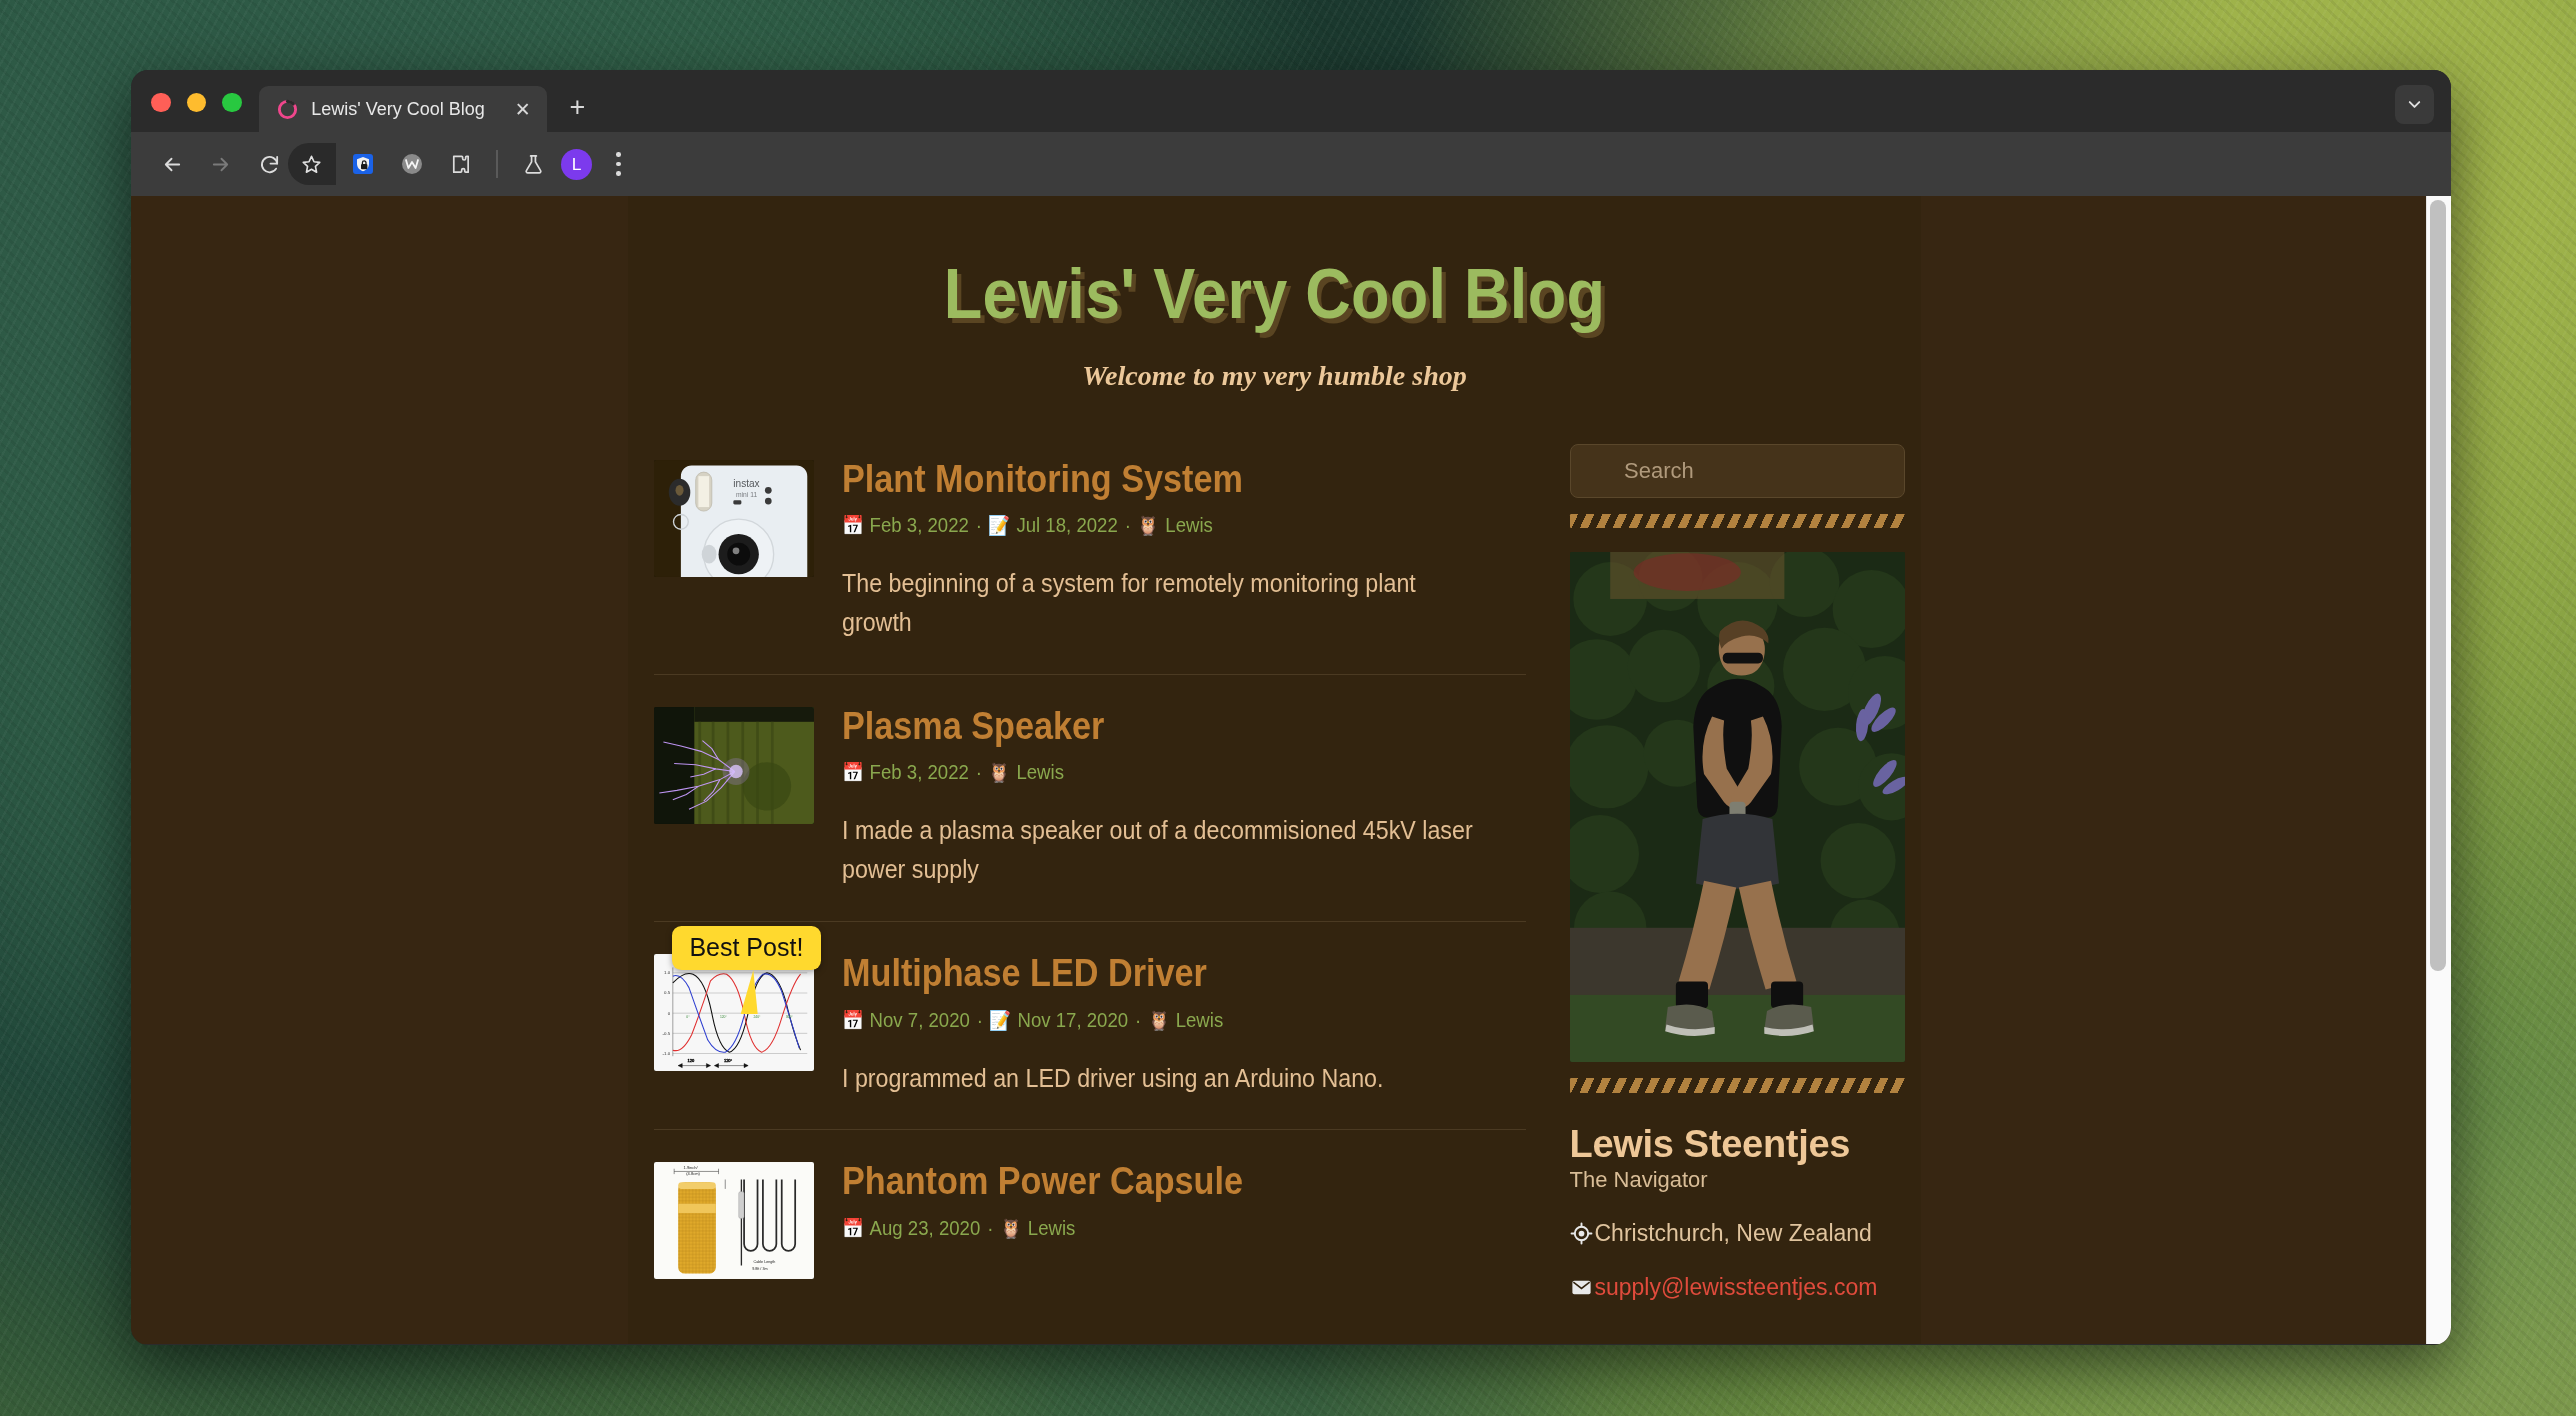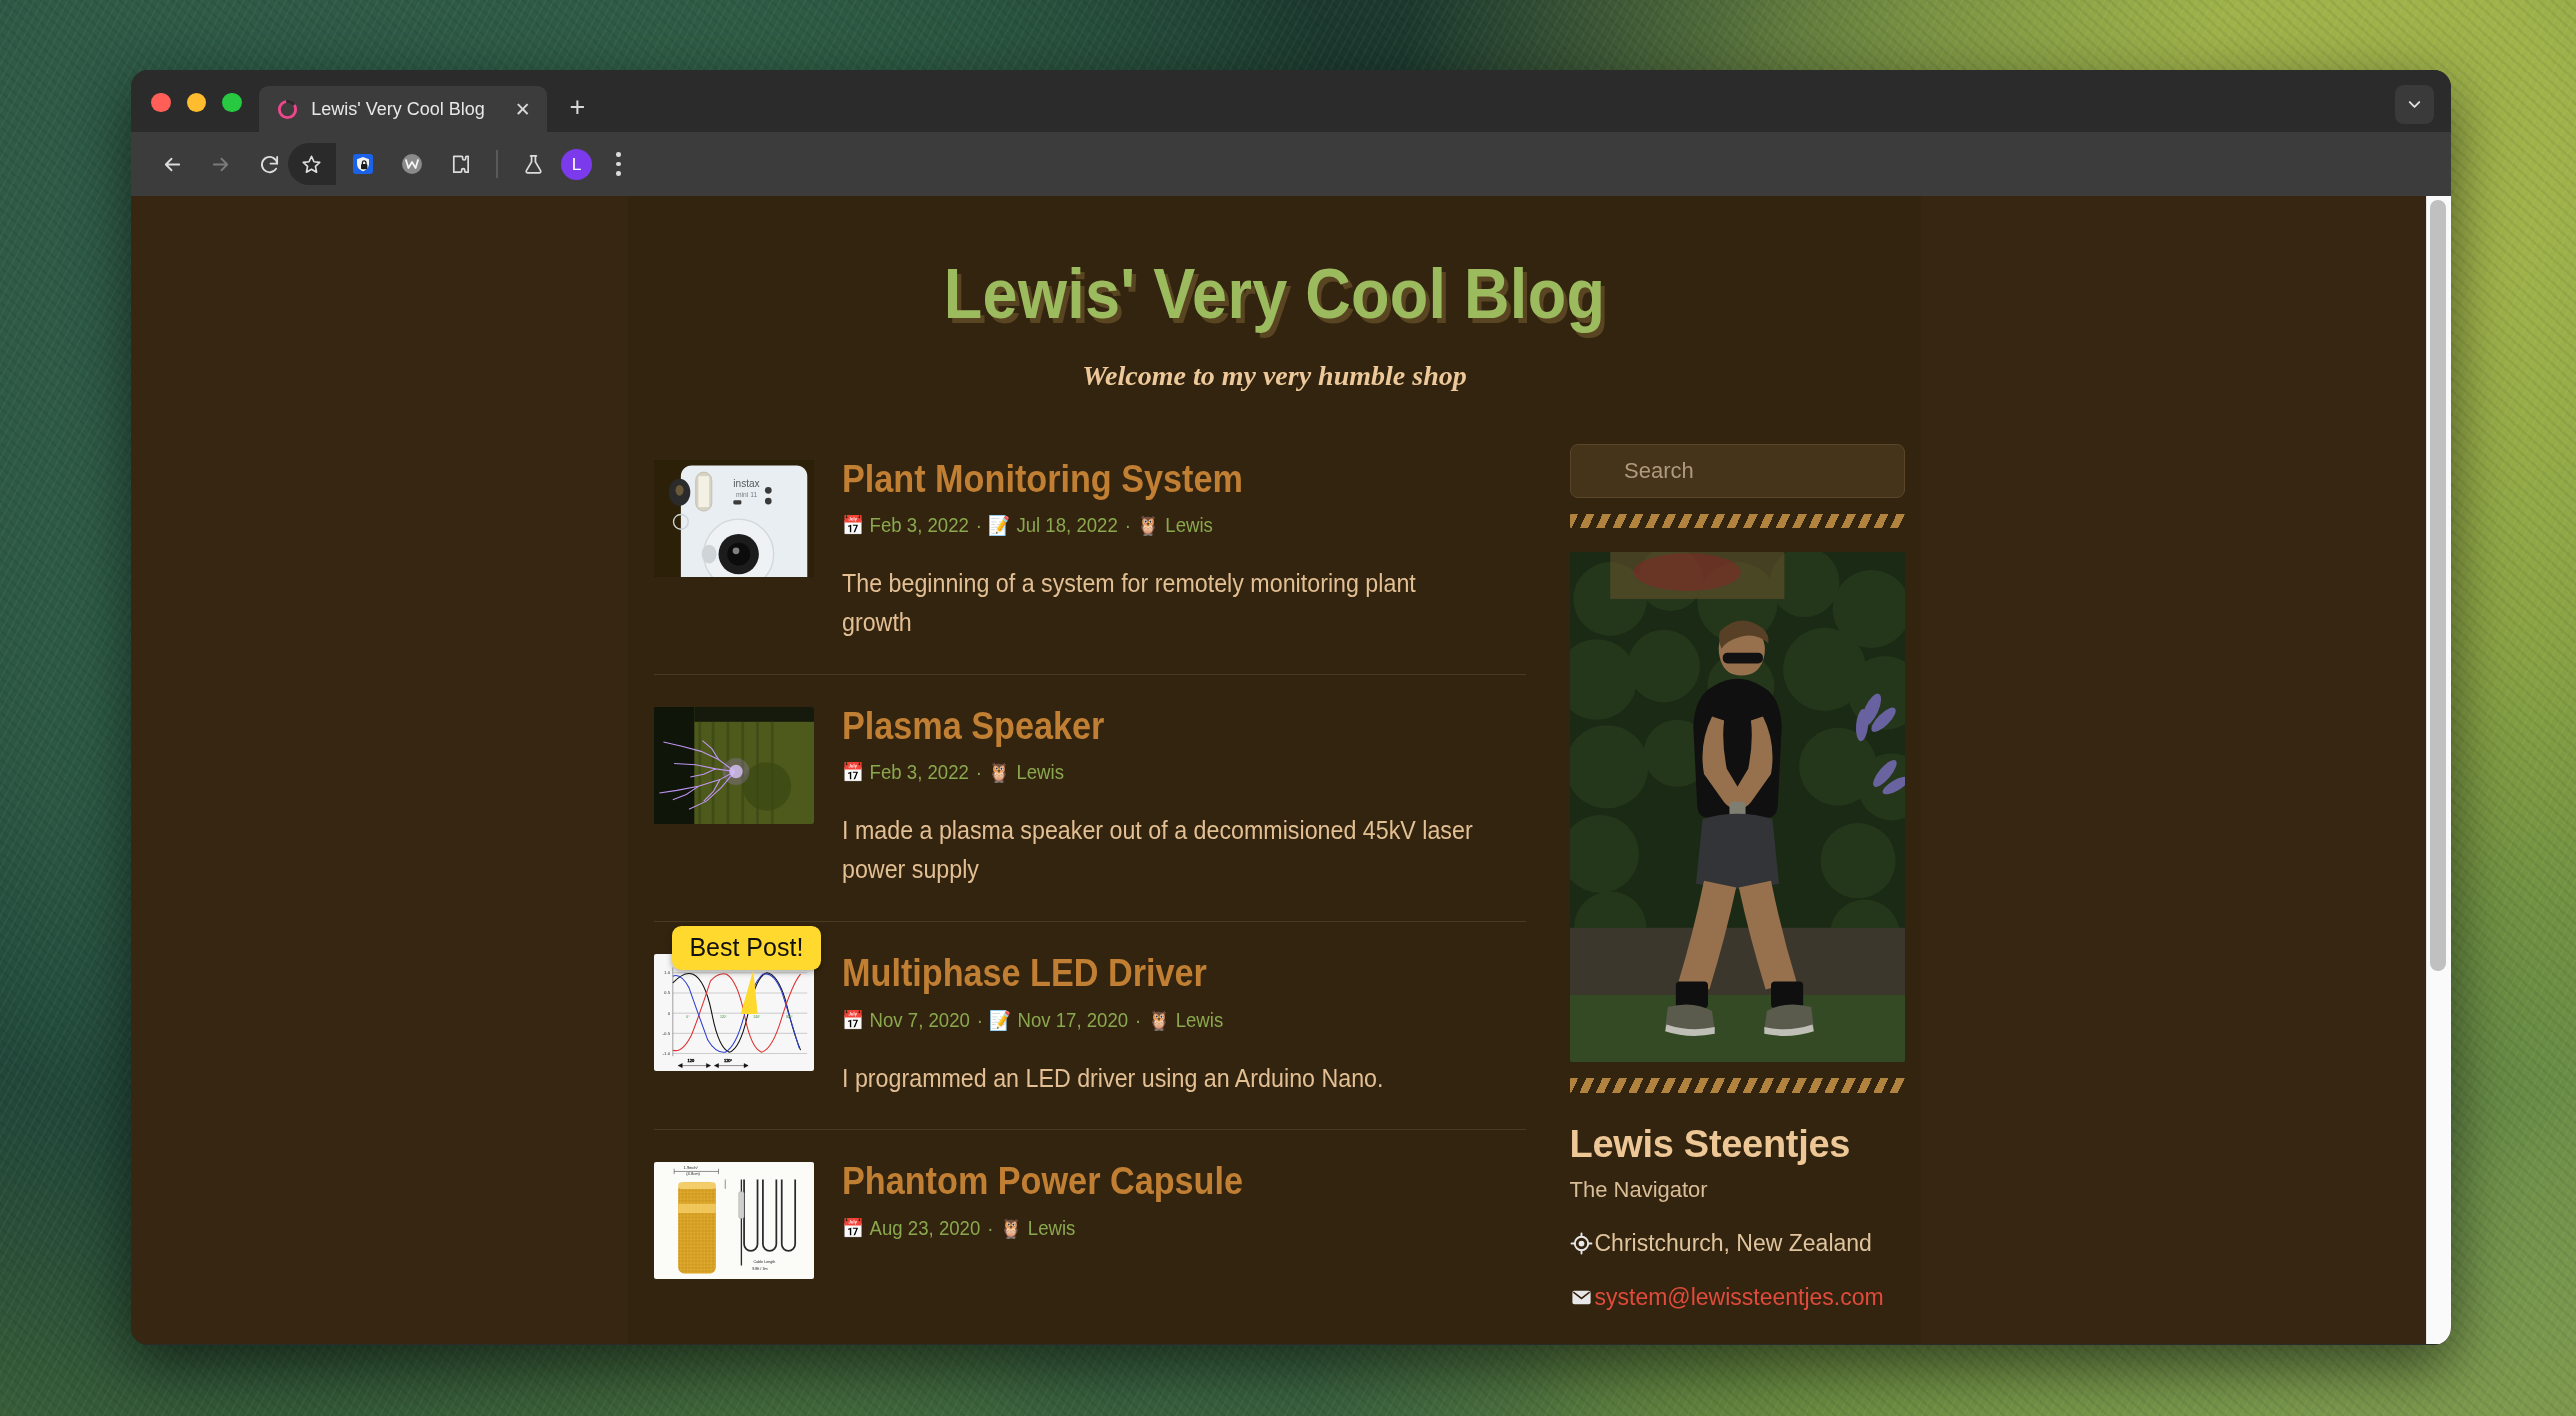--- a/index.html
+++ b/index.html
@@ -302,21 +302,21 @@
     width: 100%; height: 510px;
     border-radius: 2px; overflow: hidden;
     position: relative;
   }
   .profile-photo svg { display:block; width: 100%; height: 100%; }
   .profile-name {
     margin-top: 29.5px;
     color: #eec797; font-size: 38px; font-weight: 700;
     letter-spacing: -0.3px;
   }
-  .profile-role { margin-top: 11px; color: #d9bd97; font-size: 22px; }
+  .profile-role { margin-top: 1px; color: #d9bd97; font-size: 22px; }
   .profile-line {
     margin-top: 27px;
     display: flex; align-items: center; gap: 2px;
     color: #e0c49e; font-size: 23px;
   }
   .profile-line.email a { color: #e04b3c; text-decoration: none; }
 </style>
 </head>
 <body>
 
@@ -690,21 +690,21 @@
                 <path d="M12 1.6v3.2M12 19.2v3.2M1.6 12h3.2M19.2 12h3.2" stroke="#e8e8e8" stroke-width="2" stroke-linecap="round"></path>
               </svg>
               <span>Christchurch, New Zealand</span>
             </div>
 
             <div class="profile-line email">
               <svg width="23" height="23" viewBox="0 0 24 24">
                 <rect x="2.5" y="5" width="19" height="14" rx="2" fill="#e8e8e8"></rect>
                 <path d="M3.5 6.5l8.5 6.5 8.5-6.5" fill="none" stroke="#33240f" stroke-width="1.6"></path>
               </svg>
-              <a>system@lewissteentjes.com</a>
+              <a>supply@lewissteentjes.com</a>
             </div>
           </div>
 
         </div>
       </div>
 
       <div class="tooltip">
         <div class="tooltip-text">Best Post!</div>
         <div class="tooltip-tail"></div>
       </div>

